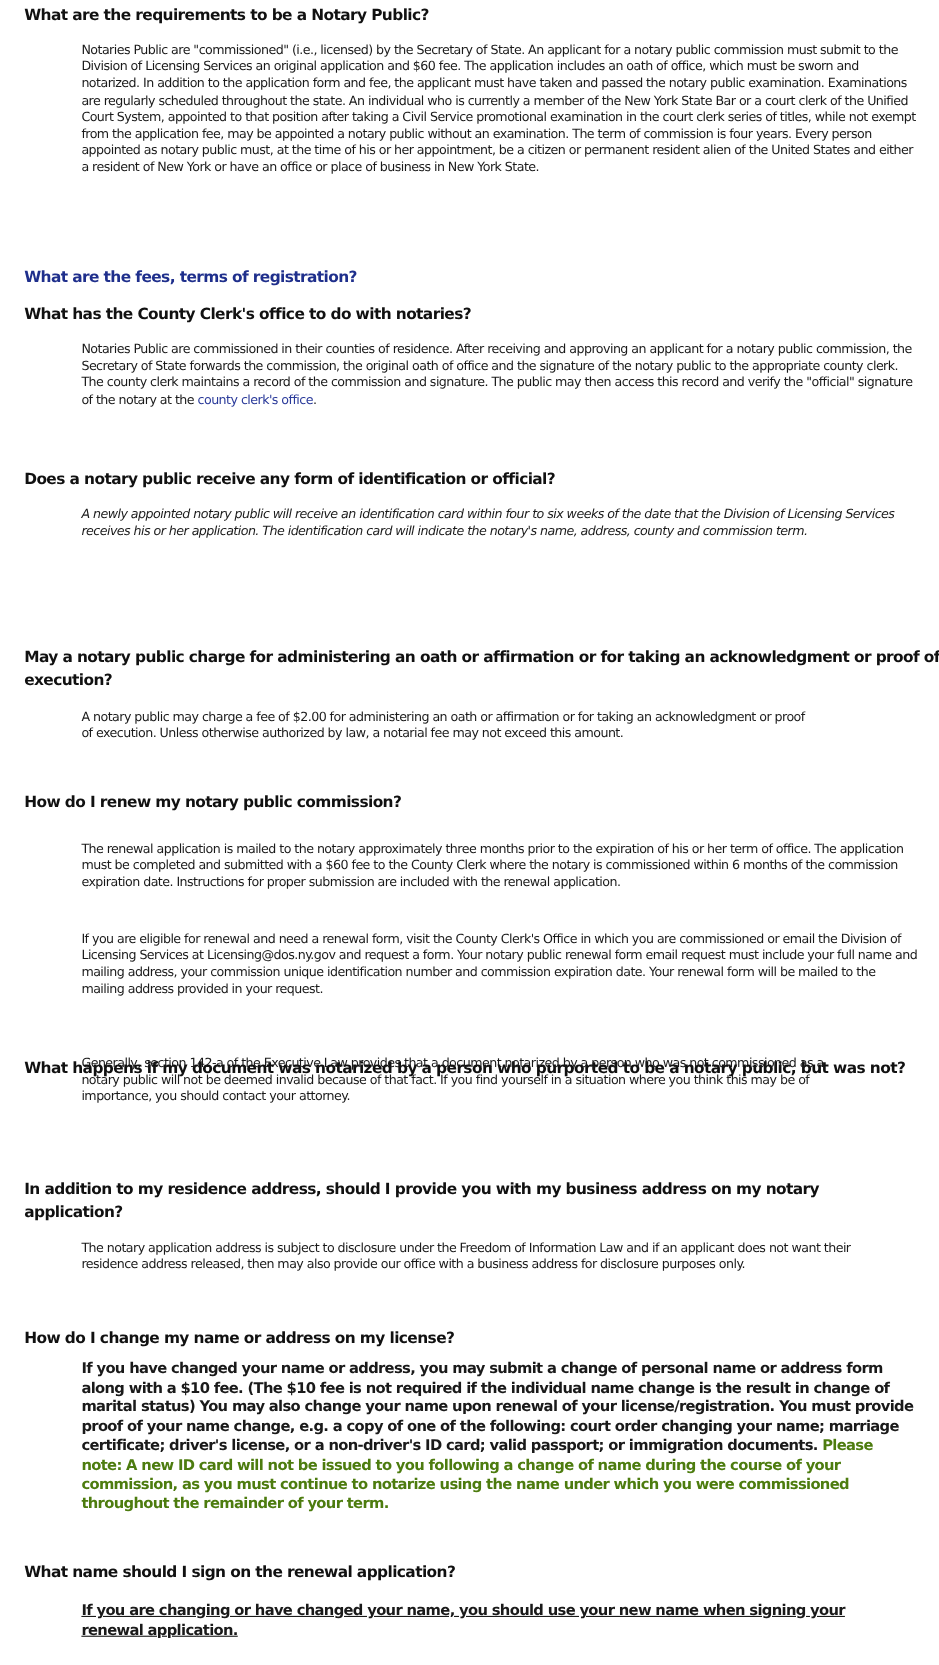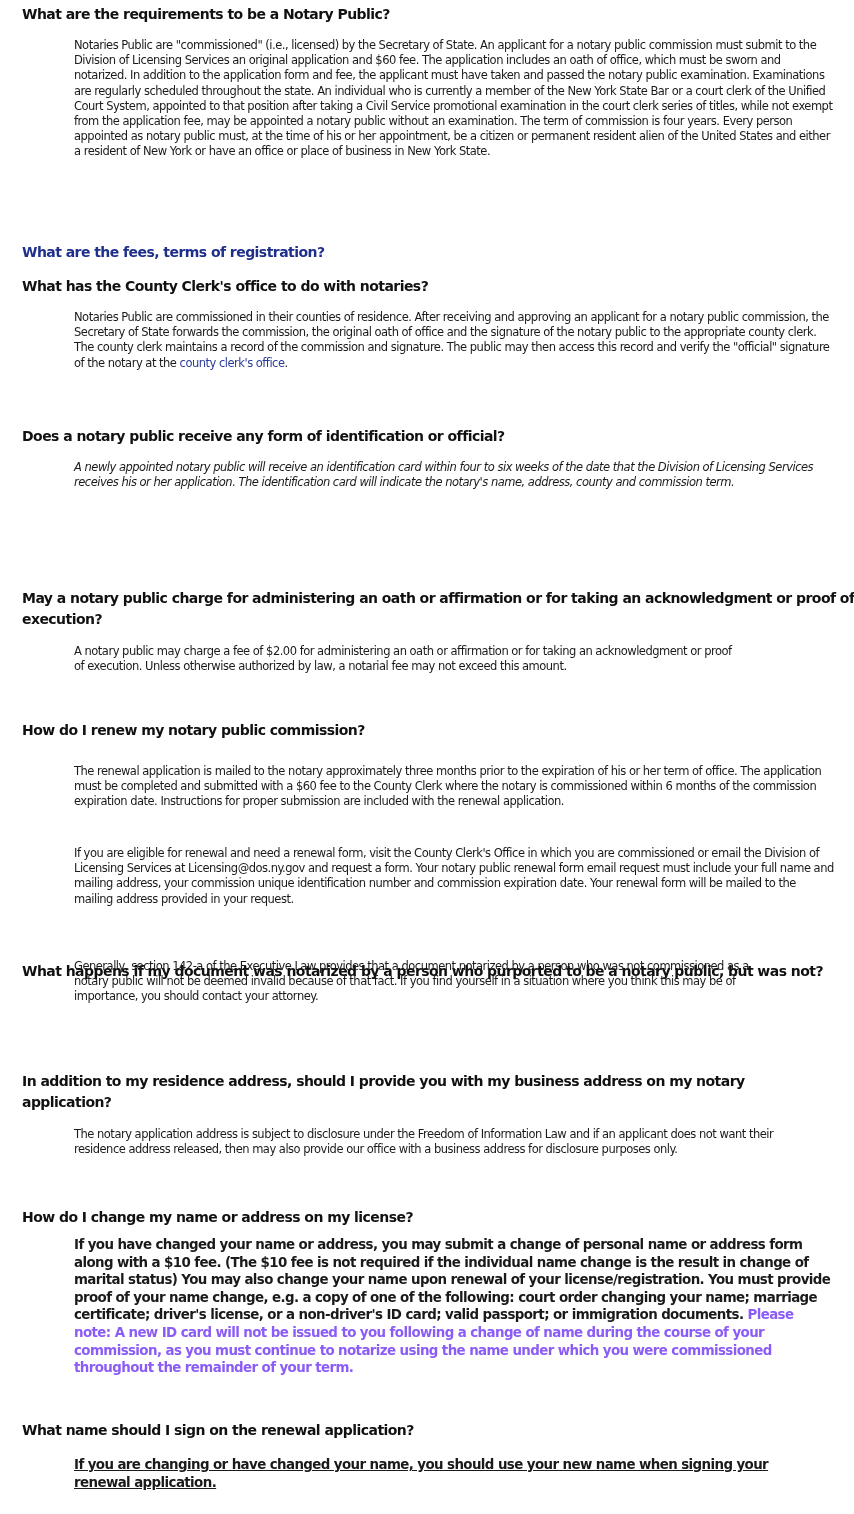--- a/index.html
+++ b/index.html
@@ -62,21 +62,21 @@
       line-height: 17.6px;
       width: 760px;
     }
     .answer p { margin: 0; }
     .inline-link {
       color: #2a3a9a;
       text-decoration: none;
       cursor: pointer;
     }
     .red-note {
-      color: #8b5cf6;
+      color: #4d7c0f;
     }
   </style>
 </head>
 <body>
 
 <div class="page">
 
   <div class="faq-item" style="top:0;">
     <h3 class="question" style="top:4px;">What are the requirements to be a Notary Public?</h3>
     <div class="answer" style="top:38px;">

